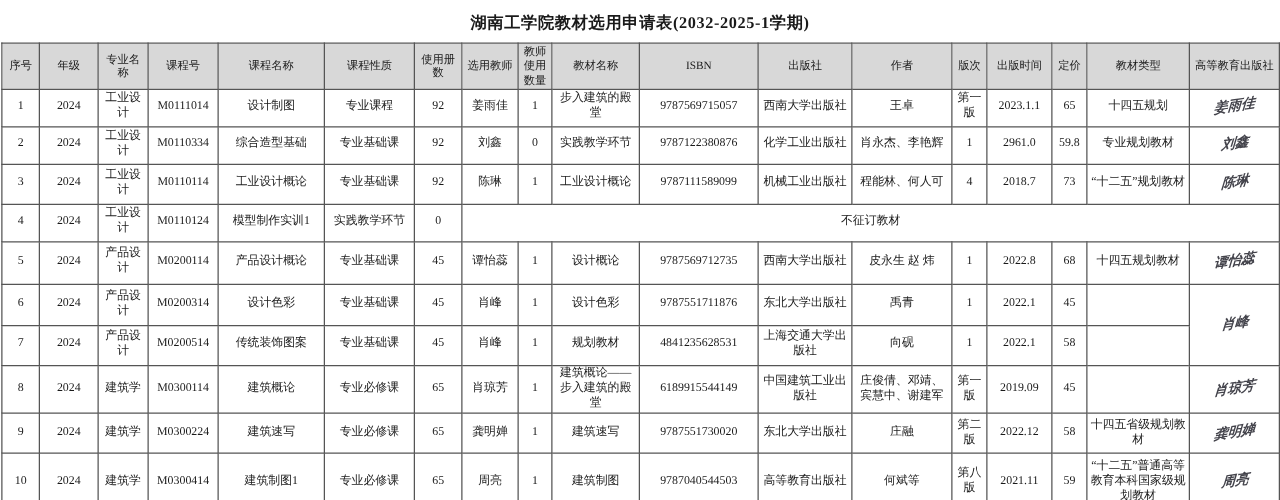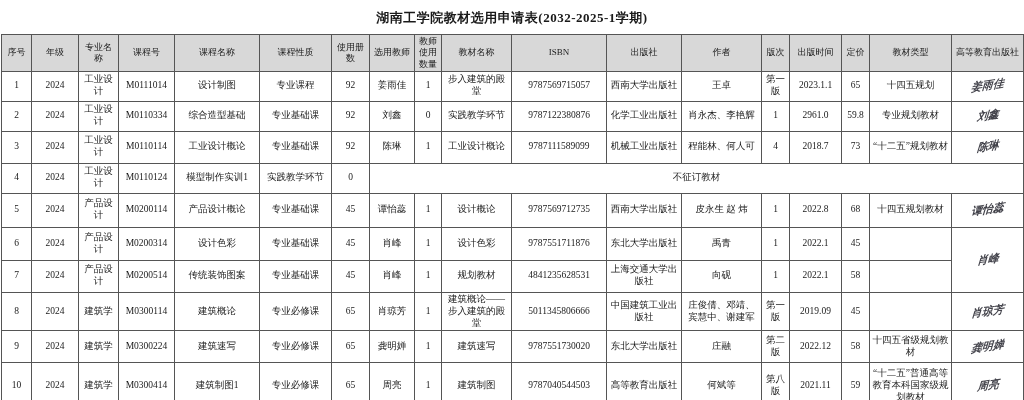--- a/index.html
+++ b/index.html
@@ -231,21 +231,21 @@
           <td>8</td>
           <td>2024</td>
           <td>建筑学</td>
           <td>M0300114</td>
           <td>建筑概论</td>
           <td>专业必修课</td>
           <td>65</td>
           <td>肖琼芳</td>
           <td>1</td>
           <td>建筑概论——步入建筑的殿堂</td>
-          <td>5011345806666</td>
+          <td>6189915544149</td>
           <td>中国建筑工业出版社</td>
           <td>庄俊倩、邓靖、宾慧中、谢建军</td>
           <td>第一版</td>
           <td>2019.09</td>
           <td>45</td>
           <td></td>
           <td><span class="sig">肖琼芳</span></td>
         </tr>
         <tr style="height: 32px;">
           <td>9</td>

